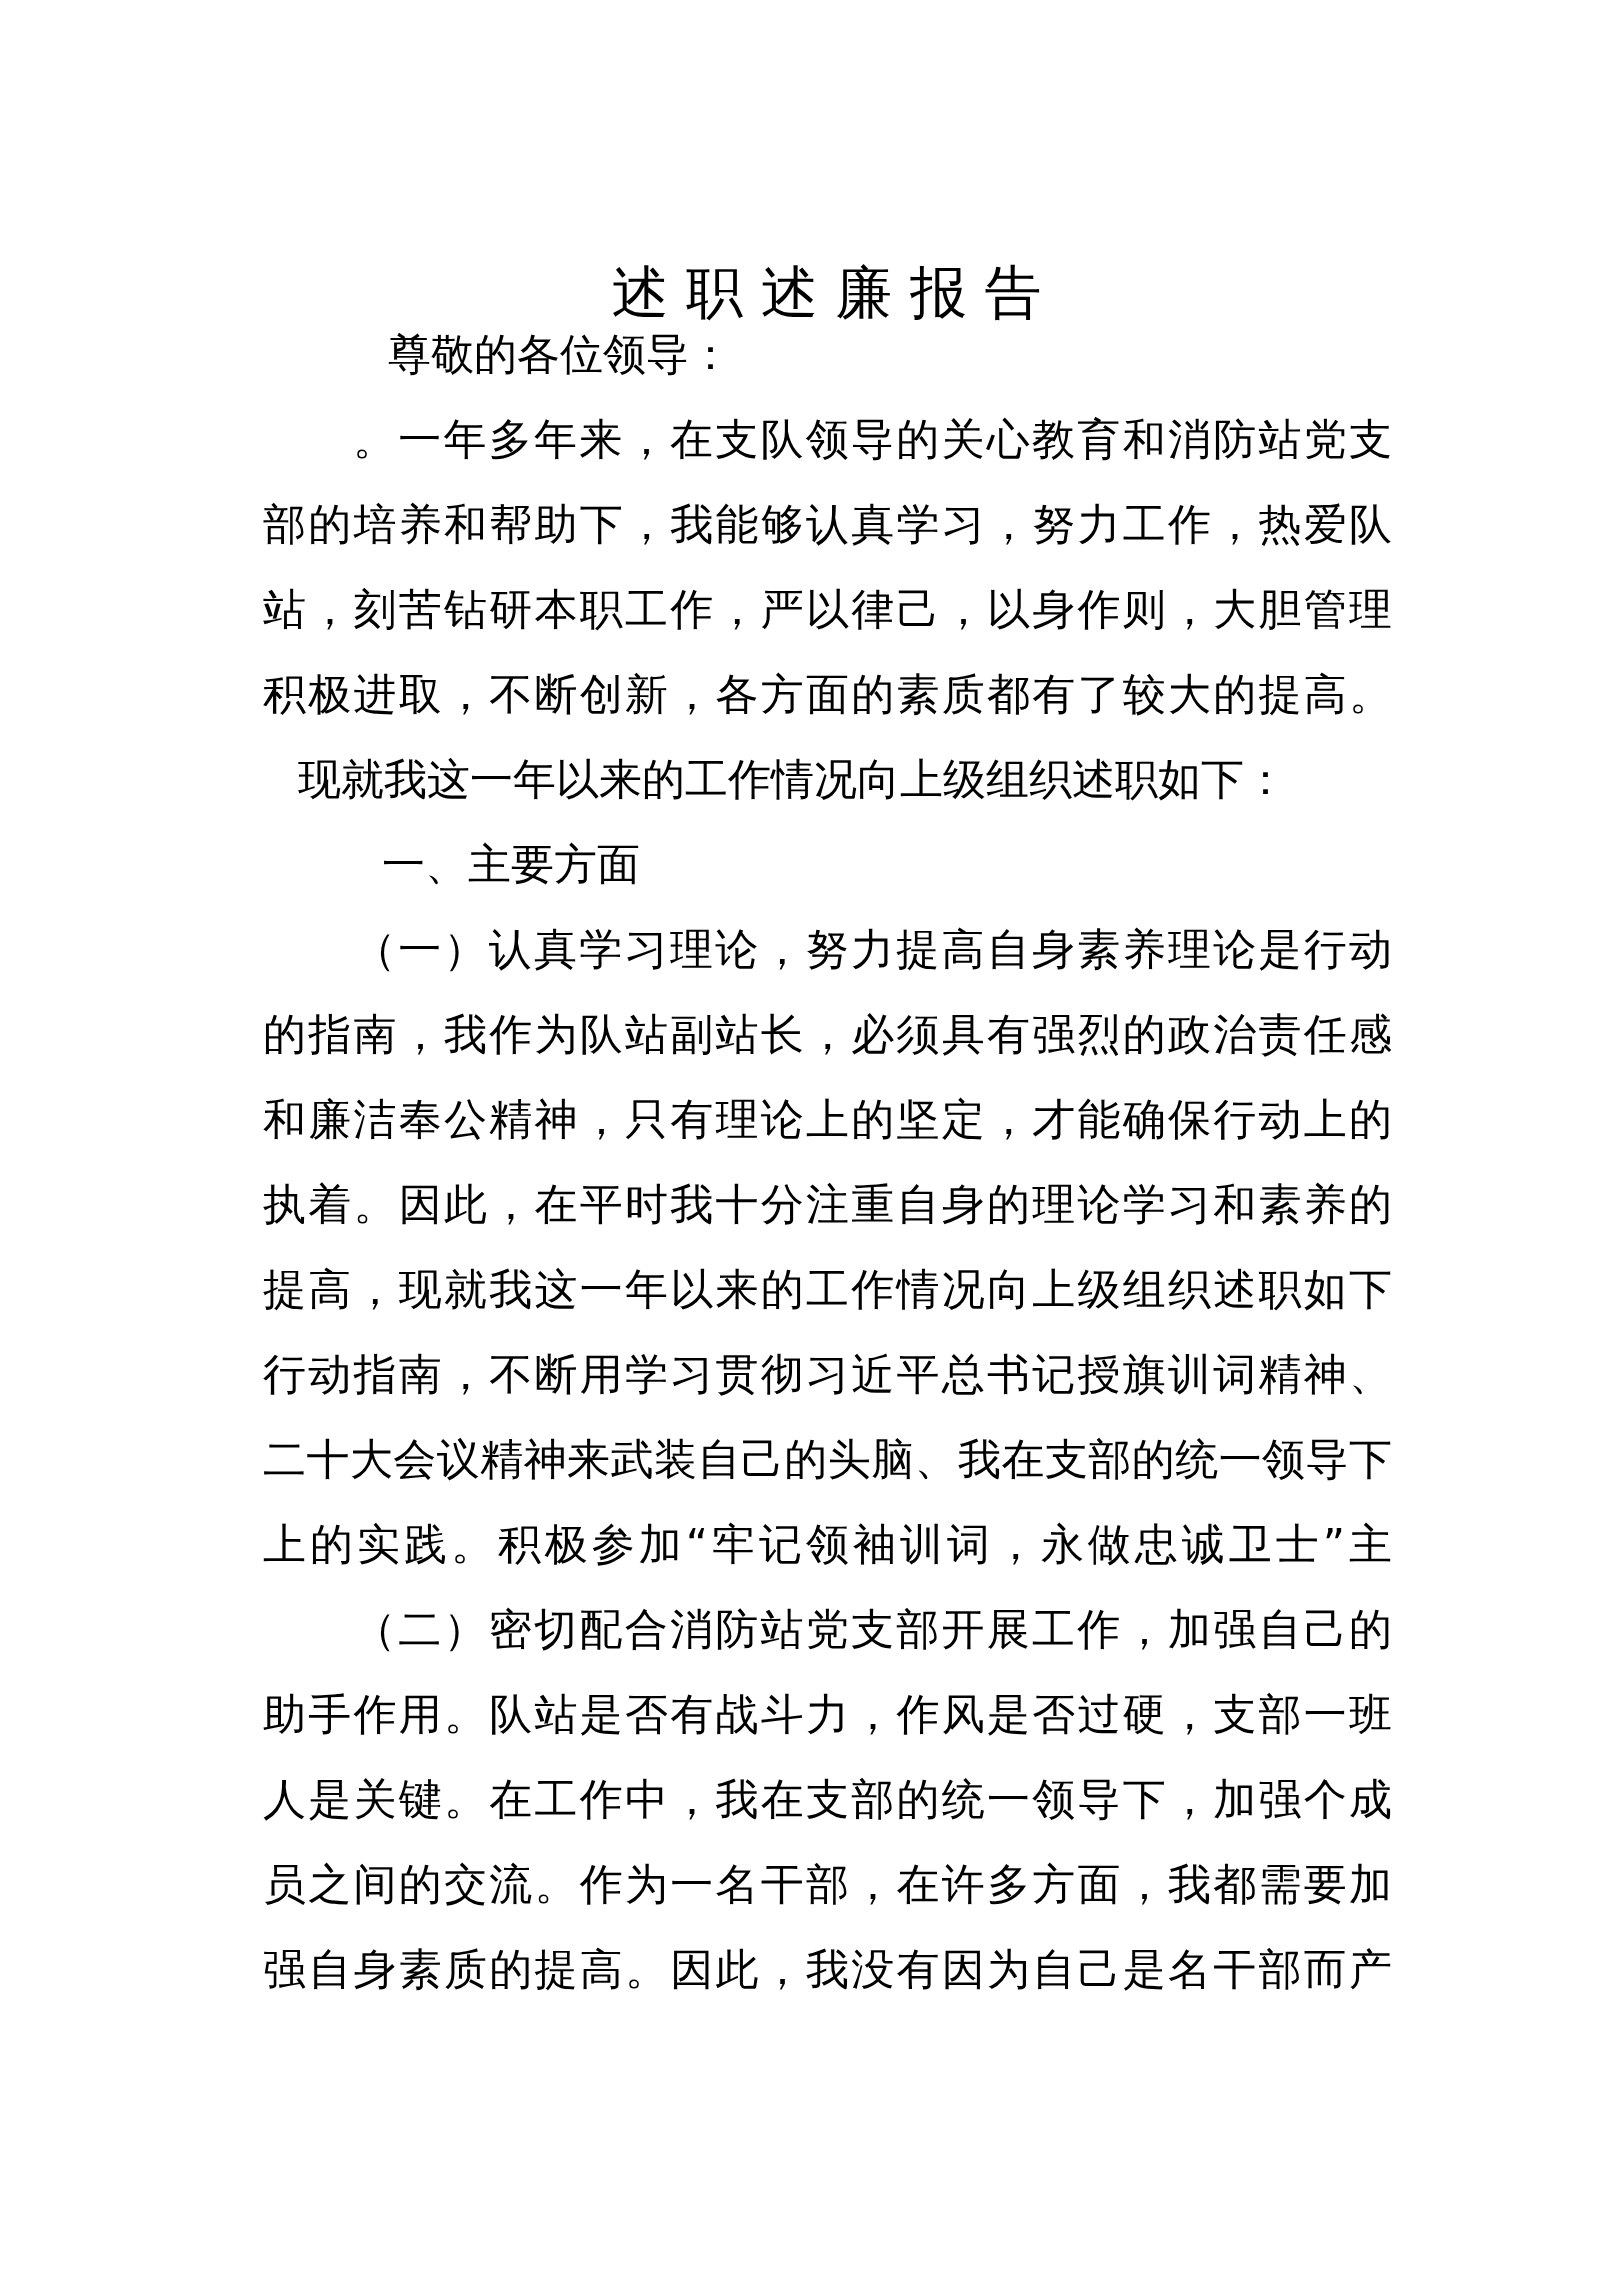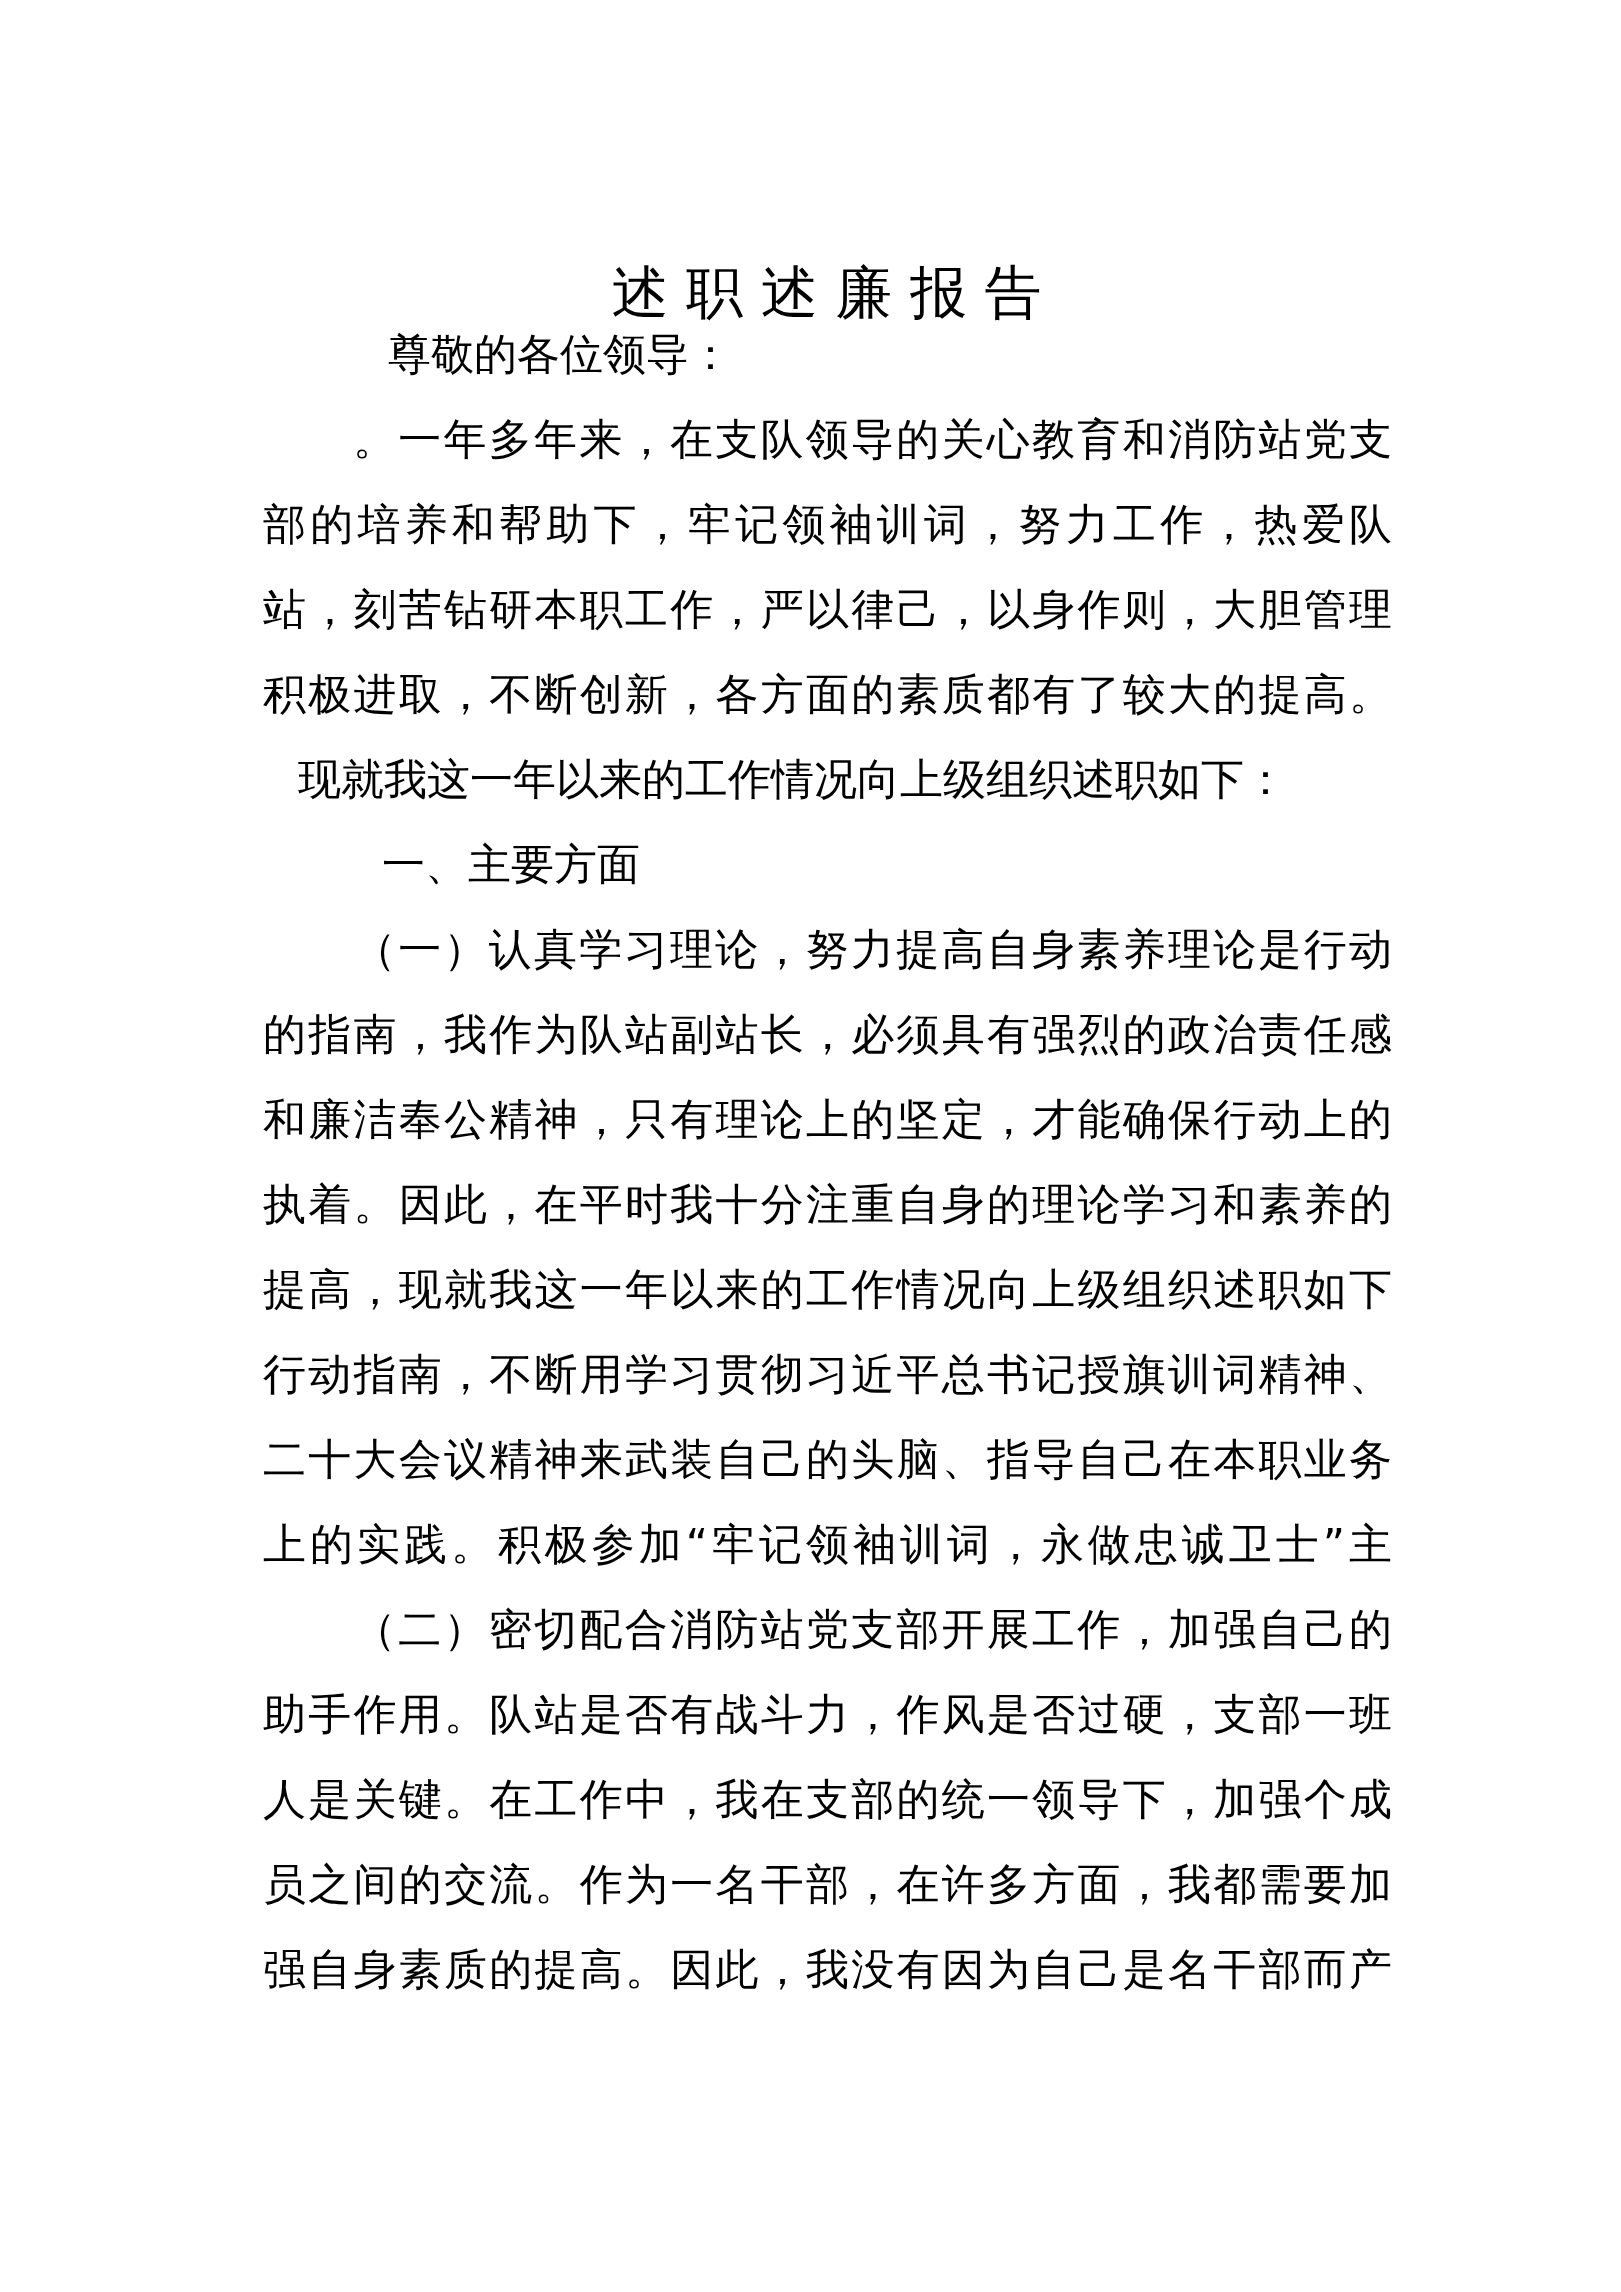--- a/index.html
+++ b/index.html
@@ -61,32 +61,32 @@
   </style>
 </head>
 <body>
 
 <div class="page">
   <h1 class="title">述职述廉报告</h1>
 
   <div class="body-text">
     <span class="line indent last">尊敬的各位领导：</span>
     <span class="line indent">。一年多年来，在支队领导的关心教育和消防站党支</span>
-    <span class="line">部的培养和帮助下，牢记领袖训词，努力工作，热爱队</span>
+    <span class="line">部的培养和帮助下，我能够认真学习，努力工作，热爱队</span>
     <span class="line">站，刻苦钻研本职工作，严以律己，以身作则，大胆管理</span>
     <span class="line">积极进取，不断创新，各方面的素质都有了较大的提高。</span>
     <span class="line last">现就我这一年以来的工作情况向上级组织述职如下：</span>
     <span class="line indent-small last">一、主要方面</span>
     <span class="line indent">（一）认真学习理论，努力提高自身素养理论是行动</span>
     <span class="line">的指南，我作为队站副站长，必须具有强烈的政治责任感</span>
     <span class="line">和廉洁奉公精神，只有理论上的坚定，才能确保行动上的</span>
     <span class="line">执着。因此，在平时我十分注重自身的理论学习和素养的</span>
     <span class="line">提高，现就我这一年以来的工作情况向上级组织述职如下</span>
     <span class="line">行动指南，不断用学习贯彻习近平总书记授旗训词精神、</span>
-    <span class="line">二十大会议精神来武装自己的头脑、指导自己在本职业务</span>
+    <span class="line">二十大会议精神来武装自己的头脑、我在支部的统一领导下</span>
     <span class="line">上的实践。积极参加“牢记领袖训词，永做忠诚卫士”主</span>
     <span class="line indent">（二）密切配合消防站党支部开展工作，加强自己的</span>
     <span class="line">助手作用。队站是否有战斗力，作风是否过硬，支部一班</span>
     <span class="line">人是关键。在工作中，我在支部的统一领导下，加强个成</span>
     <span class="line">员之间的交流。作为一名干部，在许多方面，我都需要加</span>
     <span class="line">强自身素质的提高。因此，我没有因为自己是名干部而产</span>
   </div>
 </div>
 
 

